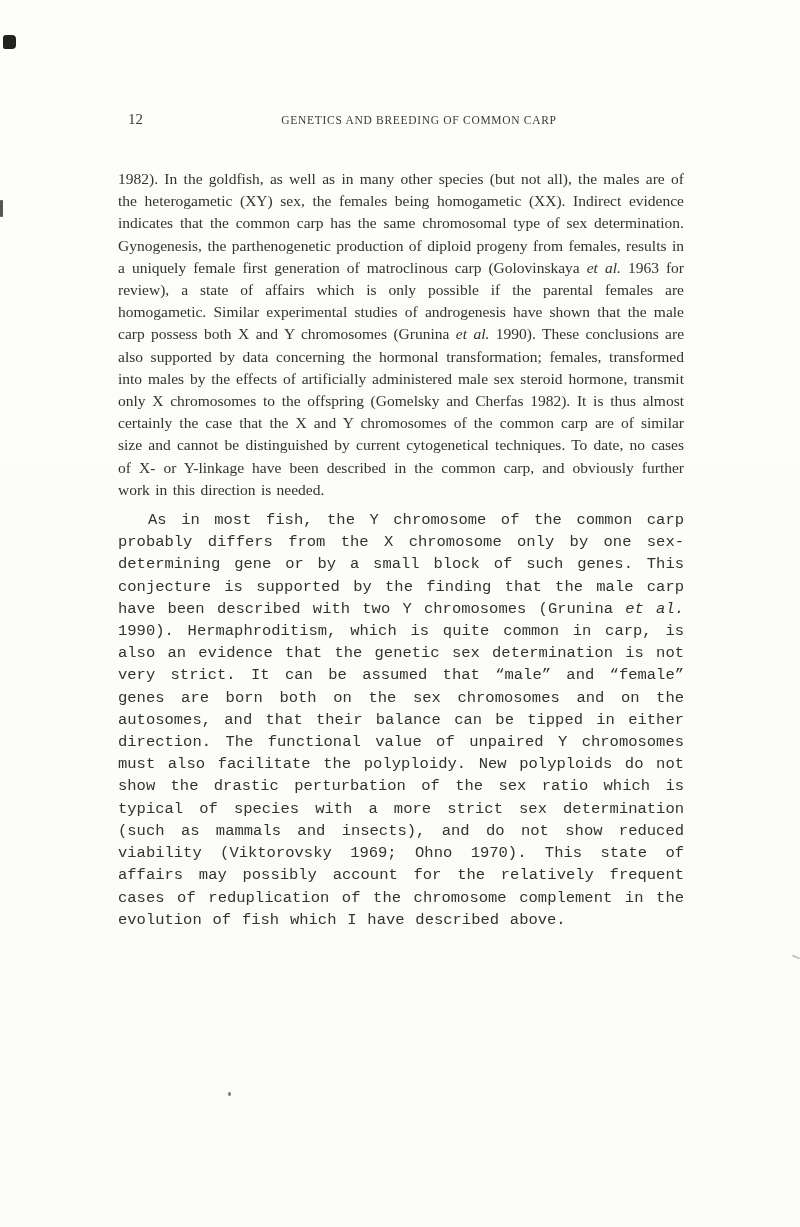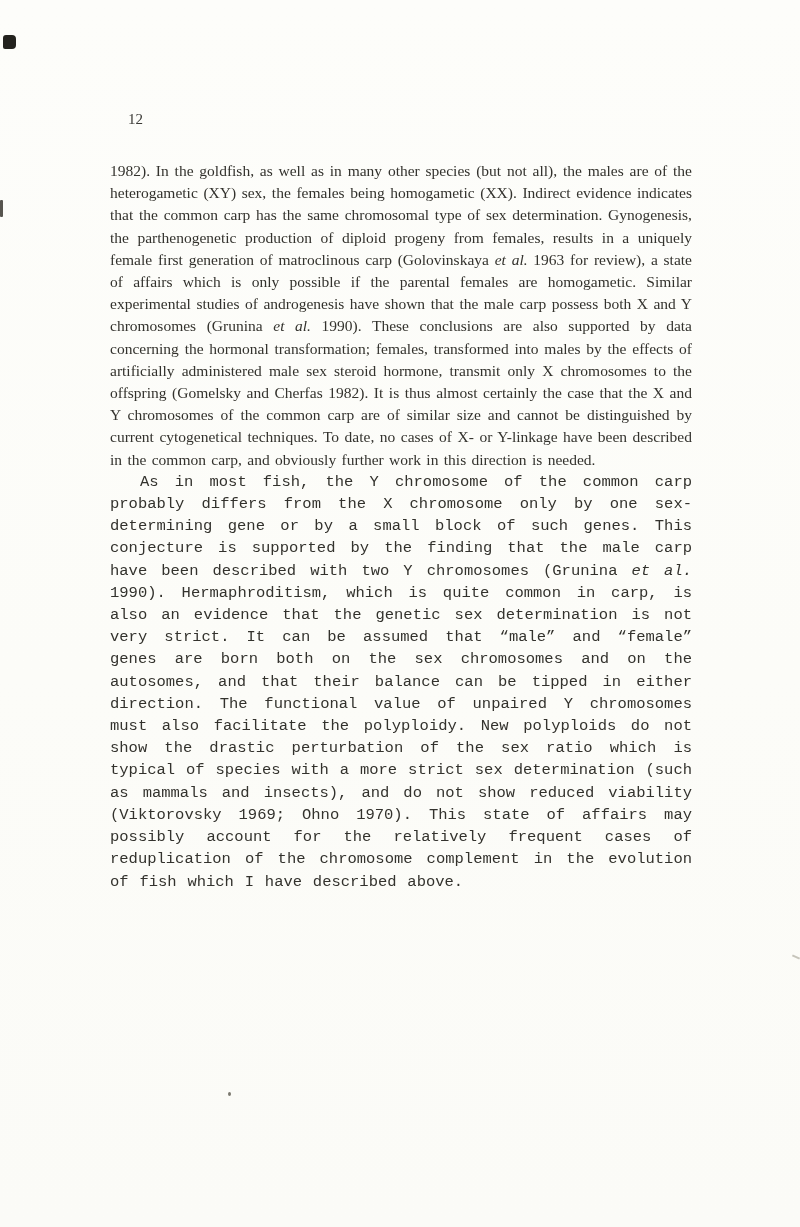--- a/index.html
+++ b/index.html
@@ -50,21 +50,21 @@
     position: absolute;
     top: 160px;
     left: 110px;
     width: 582px;
     font-size: 15.5px;
     line-height: 22.2px;
     text-align: justify;
     color: #33322d;
   }
   .text-block p {
-    margin: 0;
+    margin: 8px;
     padding: 0;
     word-spacing: 1.5px;
   }
   .text-block p.indented {
     text-indent: 30px;
     font-family: Liberation Mono, monospace;
   }
   .text-block i {
     font-style: italic;
   }
@@ -112,20 +112,21 @@
 
 <div class="page">
 
   <div class="artifact artifact-corner"></div>
   <div class="artifact artifact-edge-tick"></div>
   <div class="artifact artifact-dot"></div>
   <div class="artifact artifact-right-mark"></div>
 
   <div class="header">
     <span class="page-number">12</span>
+    <span class="running-header">GENETICS AND BREEDING OF COMMON CARP</span>
   </div>
 
   <div class="text-block">
     <p>1982). In the goldfish, as well as in many other species (but not all), the males are of the heterogametic (XY) sex, the females being homogametic (XX). Indirect evidence indicates that the common carp has the same chromosomal type of sex determination. Gynogenesis, the parthenogenetic production of diploid progeny from females, results in a uniquely female first generation of matroclinous carp (Golovinskaya <i>et al.</i> 1963 for review), a state of affairs which is only possible if the parental females are homogametic. Similar experimental studies of androgenesis have shown that the male carp possess both X and Y chromosomes (Grunina <i>et al.</i> 1990). These conclusions are also supported by data concerning the hormonal transformation; females, transformed into males by the effects of artificially administered male sex steroid hormone, transmit only X chromosomes to the offspring (Gomelsky and Cherfas 1982). It is thus almost certainly the case that the X and Y chromosomes of the common carp are of similar size and cannot be distinguished by current cytogenetical techniques. To date, no cases of X- or Y-linkage have been described in the common carp, and obviously further work in this direction is needed.</p>
     <p class="indented">As in most fish, the Y chromosome of the common carp probably differs from the X chromosome only by one sex-determining gene or by a small block of such genes. This conjecture is supported by the finding that the male carp have been described with two Y chromosomes (Grunina <i>et al.</i> 1990). Hermaphroditism, which is quite common in carp, is also an evidence that the genetic sex determination is not very strict. It can be assumed that “male” and “female” genes are born both on the sex chromosomes and on the autosomes, and that their balance can be tipped in either direction. The functional value of unpaired Y chromosomes must also facilitate the polyploidy. New polyploids do not show the drastic perturbation of the sex ratio which is typical of species with a more strict sex determination (such as mammals and insects), and do not show reduced viability (Viktorovsky 1969; Ohno 1970). This state of affairs may possibly account for the relatively frequent cases of reduplication of the chromosome complement in the evolution of fish which I have described above.</p>
   </div>
 
 </div>
 
 </body></html>

